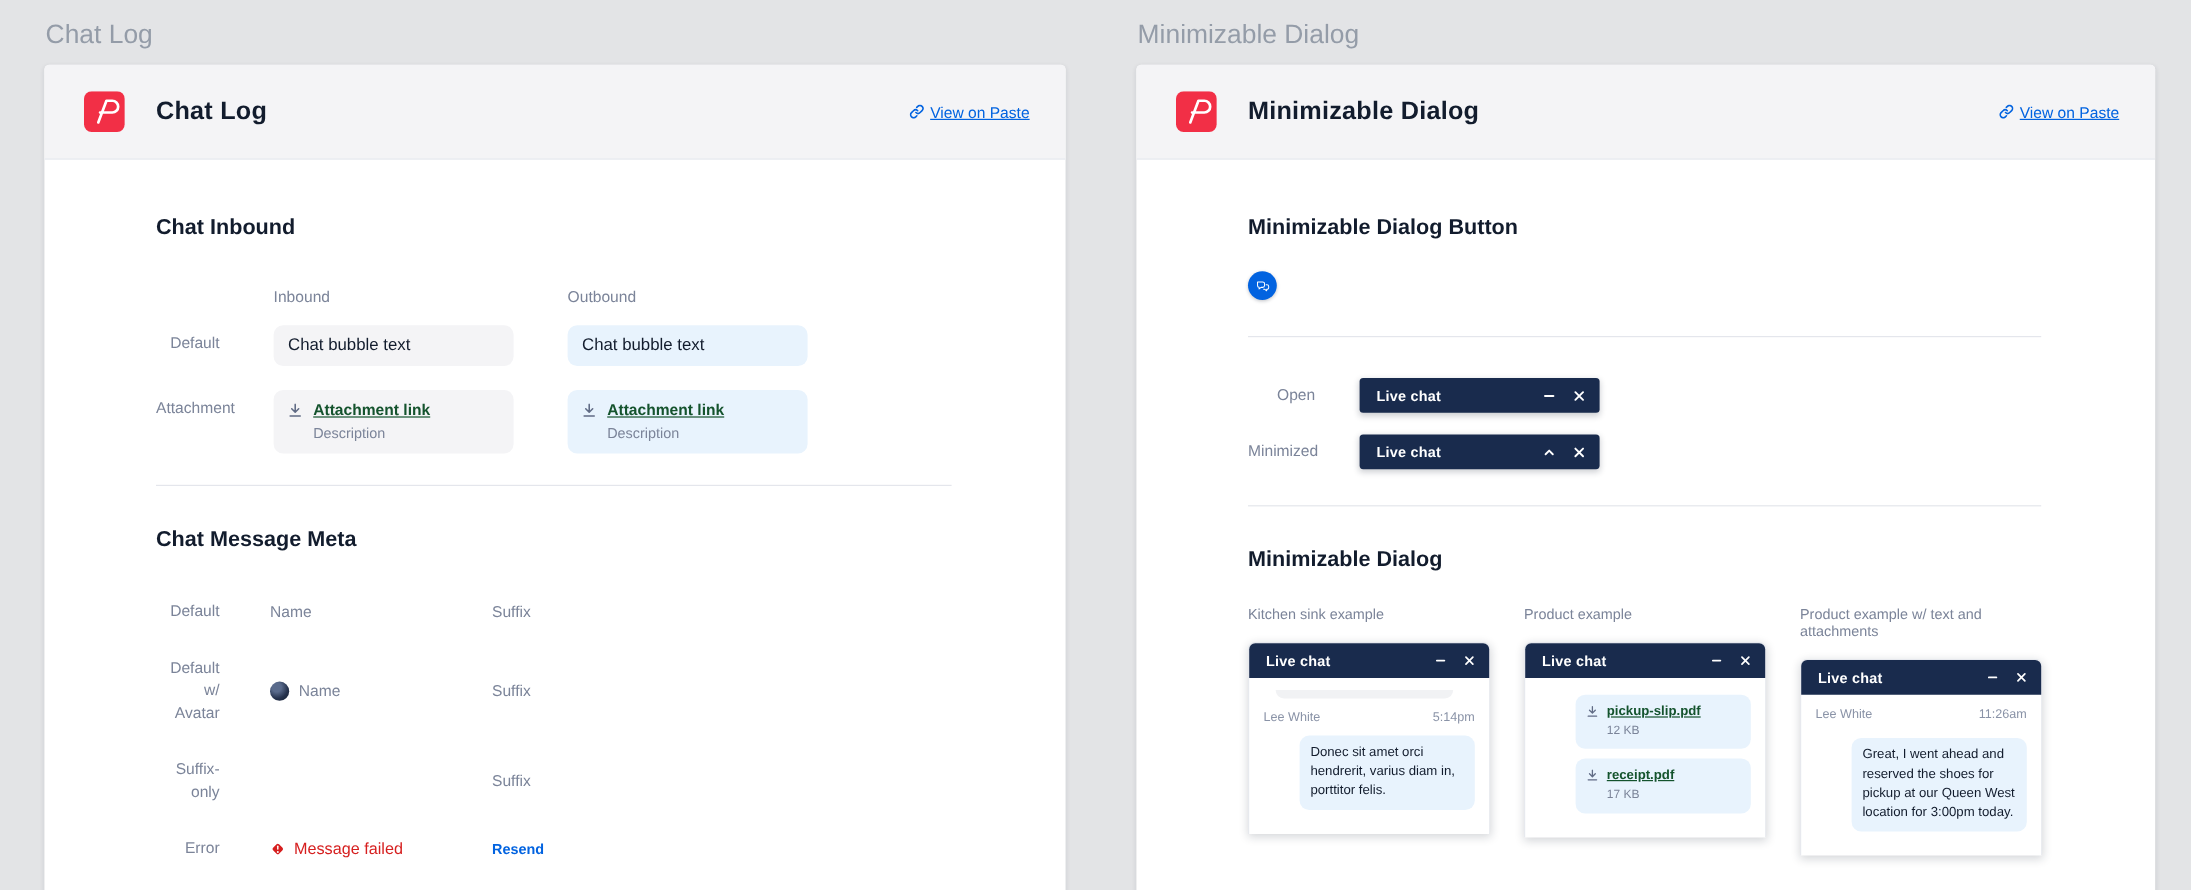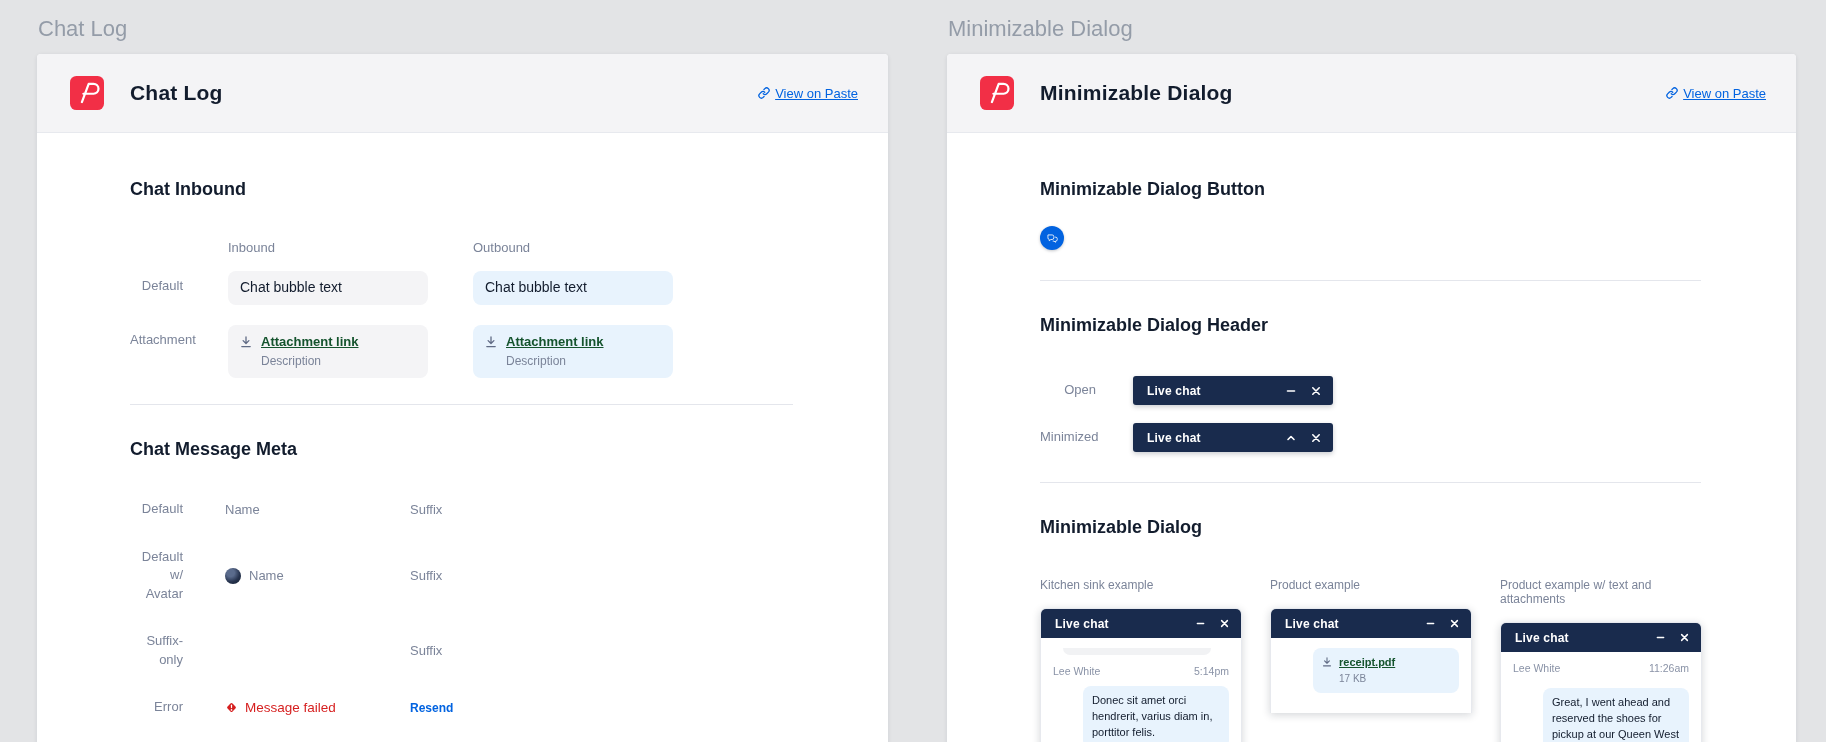--- a/index.html
+++ b/index.html
@@ -47,21 +47,21 @@
 
   
   .fab { width:24px; height:24px; border-radius:50%; background:#0263e0; border:none; display:flex; align-items:center; justify-content:center; margin:26px 0 4px; cursor:pointer; box-shadow:0 1px 3px rgba(18,28,45,.25); }
   .hdr-grid { display:grid; grid-template-columns:56px 200px; column-gap:37px; align-items:center; margin-bottom:18px; }
   .dlg-bar { background:#192b4d; color:#fff; height:29px; display:flex; align-items:center; padding:0 12px 0 14px; border-radius:3px; box-shadow:0 2px 5px rgba(18,28,45,.22); }
   .dlg-bar .dlg-title { font-size:12px; font-weight:bold; letter-spacing:.2px; }
   .dlg-actions { margin-left:auto; display:flex; align-items:center; gap:15px; }
   .icon-btn { background:none; border:none; padding:0; display:flex; cursor:pointer; }
 
   .examples { display:grid; grid-template-columns:202px 202px 202px; column-gap:28px; margin-top:28px; }
-  .example-label { font-size:12px; color:#7b8499; margin-bottom:16px;margin-top:12px; }
+  .example-label { font-size:12px; color:#7b8499; margin-bottom:16px; }
   .chat-window { width:202px; background:#fff; border-radius:6px 6px 0 0; box-shadow:0 2px 8px rgba(18,28,45,.18); border:1px solid #e7e9ee; border-bottom:none; }
   .chat-window .dlg-bar { border-radius:5px 5px 0 0; box-shadow:none; height:29px; }
   .chat-body { padding:10px 12px 12px; }
   .clipped-bubble { height:7px; background:#f1f2f4; border-radius:0 0 9px 9px; margin:0 18px 10px 10px; }
   .win-meta { display:flex; justify-content:space-between; font-size:10.5px; color:#8a93a7; margin-bottom:9px; }
   .win-bubble { border-radius:8px; padding:7px 9px; font-size:11px; line-height:1.45; margin-bottom:8px; }
   .win-bubble.out { background:#e8f3fd; margin-left:30px; }
   .win-bubble.in  { background:#f4f4f6; margin-right:18px; }
   .win-attach { display:flex; gap:7px; }
   .win-attach .attach-link { font-size:11px; }
@@ -208,21 +208,20 @@
 
         <button class="fab">
           <svg width="13" height="13" viewBox="0 0 20 20" fill="none" stroke="#fff" stroke-width="1.3" stroke-linejoin="round">
             <path d="M3 4.5h6.5a2.5 2.5 0 0 1 2.5 2.5v2a2.5 2.5 0 0 1-2.5 2.5H7.5L5 13.5v-2H5A2.5 2.5 0 0 1 3 9V4.5z"></path>
             <path d="M13.5 8h1.5a2.3 2.3 0 0 1 2.3 2.3v1.4a2.3 2.3 0 0 1-2.3 2.3h-.3v1.8l-2.4-1.8h-2"></path>
           </svg>
         </button>
 
         <hr class="divider" style="margin-top:30px">
 
-        <h2 class="section">Minimizable Dialog Header</h2>
 
         <div class="hdr-grid">
           <div class="row-label" style="padding-top:0">Open</div>
           <div class="dlg-bar">
             <span class="dlg-title">Live chat</span>
             <span class="dlg-actions">
               <button class="icon-btn">
                   <svg width="10" height="10" viewBox="0 0 10 10">
                     <path d="M1.5 5h7" stroke="#fff" stroke-width="1.6" stroke-linecap="round"></path>
                   </svg>
@@ -303,20 +302,29 @@
                       </svg>
                     </button>
                   <button class="icon-btn">
                       <svg width="9" height="9" viewBox="0 0 10 10">
                         <path d="M1.8 1.8 8.2 8.2M8.2 1.8 1.8 8.2" stroke="#fff" stroke-width="1.6" stroke-linecap="round"></path>
                       </svg>
                     </button>
                 </span>
               </div>
               <div class="chat-body">
+                <div class="win-bubble out win-attach" style="margin-top:4px">
+                  <svg class="dl-icon" viewBox="0 0 12 12">
+                      <use href="#ic-dl"></use>
+                    </svg>
+                  <span>
+                    <a class="attach-link">pickup-slip.pdf</a>
+                    <span class="attach-desc">12 KB</span>
+                  </span>
+                </div>
                 <div class="win-bubble out win-attach">
                   <svg class="dl-icon" viewBox="0 0 12 12">
                       <use href="#ic-dl"></use>
                     </svg>
                   <span>
                     <a class="attach-link">receipt.pdf</a>
                     <span class="attach-desc">17 KB</span>
                   </span>
                 </div>
 

